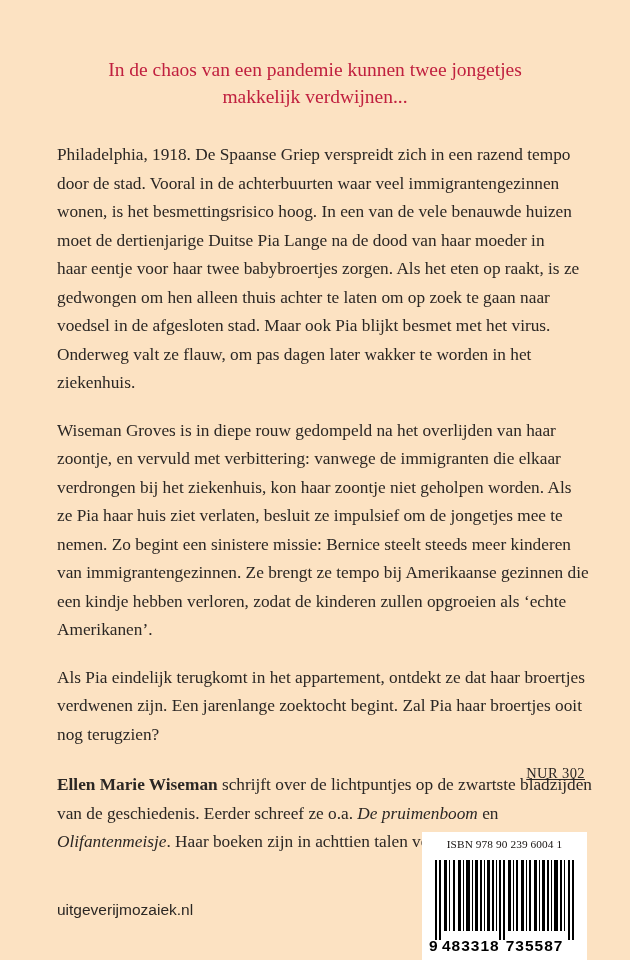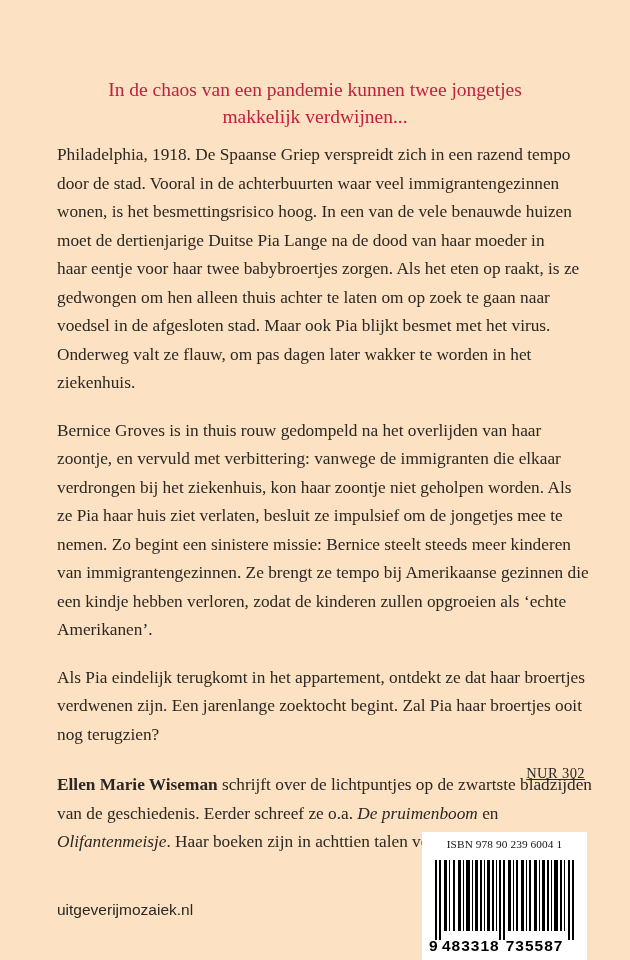--- a/index.html
+++ b/index.html
@@ -20,21 +20,21 @@
     position: absolute;
     inset: 0;
     width: 630px;
     height: 960px;
     background: #fce2c2;
   }
 
   .tagline {
     position: absolute;
     left: 57px;
-    top: 76px;
+    top: 56px;
     width: 516px;
     text-align: center;
     color: #c0203f;
     font-size: 19.5px;
     line-height: 27px;
     font-family: "Liberation Serif", "DejaVu Serif", serif;
   }
   .tagline .line {
     display: block;
     white-space: nowrap;
@@ -146,21 +146,21 @@
       <span class="l">wonen, is het besmettingsrisico hoog. In een van de vele benauwde huizen</span>
       <span class="l">moet de dertienjarige Duitse Pia Lange na de dood van haar moeder in</span>
       <span class="l">haar eentje voor haar twee babybroertjes zorgen. Als het eten op raakt, is ze</span>
       <span class="l">gedwongen om hen alleen thuis achter te laten om op zoek te gaan naar</span>
       <span class="l">voedsel in de afgesloten stad. Maar ook Pia blijkt besmet met het virus.</span>
       <span class="l">Onderweg valt ze flauw, om pas dagen later wakker te worden in het</span>
       <span class="l">ziekenhuis.</span>
     </p>
 
     <p class="para">
-      <span class="l">Bernice Groves is in thuis rouw gedompeld na het overlijden van haar</span>
+      <span class="l">Wiseman Groves is in diepe rouw gedompeld na het overlijden van haar</span>
       <span class="l">zoontje, en vervuld met verbittering: vanwege de immigranten die elkaar</span>
       <span class="l">verdrongen bij het ziekenhuis, kon haar zoontje niet geholpen worden. Als</span>
       <span class="l">ze Pia haar huis ziet verlaten, besluit ze impulsief om de jongetjes mee te</span>
       <span class="l">nemen. Zo begint een sinistere missie: Bernice steelt steeds meer kinderen</span>
       <span class="l">van immigrantengezinnen. Ze brengt ze tempo bij Amerikaanse gezinnen die</span>
       <span class="l">een kindje hebben verloren, zodat de kinderen zullen opgroeien als ‘echte</span>
       <span class="l">Amerikanen’.</span>
     </p>
 
     <p class="para">

